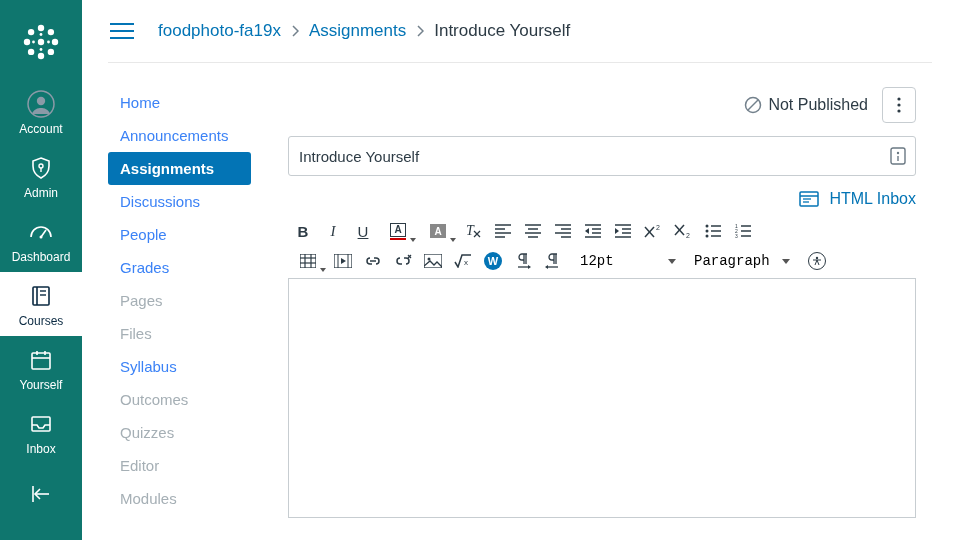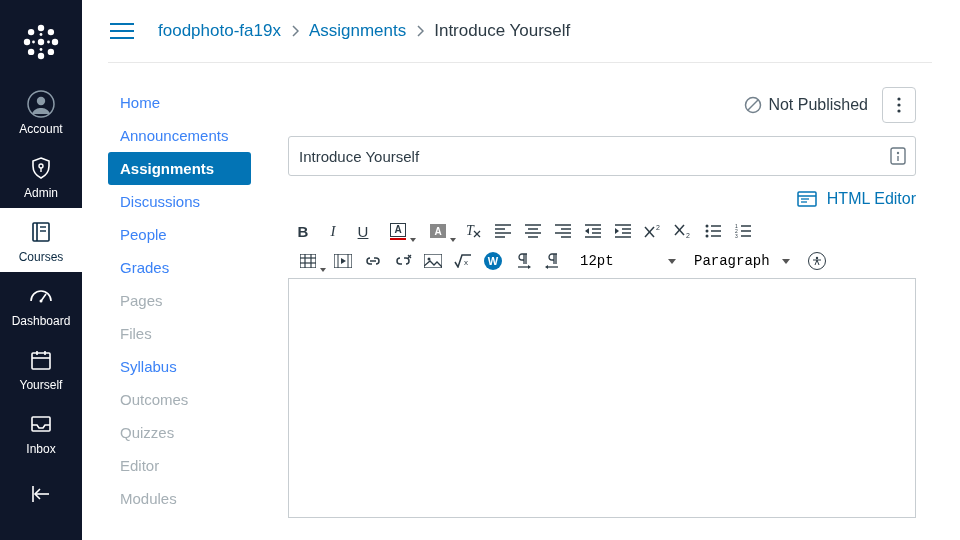--- a/index.html
+++ b/index.html
@@ -1,19 +1,19 @@
 <!DOCTYPE html>
 <html><head>
 <meta charset="utf-8">
 <style>
 * { box-sizing: border-box; margin: 0; padding: 0; }
 body { font-family: "Helvetica Neue", Arial, sans-serif; font-size: 14px; color: #2d3b45; width: 960px; height: 540px; overflow: hidden; background: #fff; }
 
 
-.gnav { position: absolute; left: 0; top: 0; width: 82px; height: 540px; background: #0f172a; display: flex; flex-direction: column; align-items: center; }
+.gnav { position: absolute; left: 0; top: 0; width: 82px; height: 540px; background: #0f766e; display: flex; flex-direction: column; align-items: center; }
 .gnav .logo { width: 40px; height: 40px; margin: 22px 0 18px; position: relative; }
 .gnav .logo svg { width: 40px; height: 40px; }
 .gnav-item { width: 82px; display: flex; flex-direction: column; align-items: center; padding: 10px 0 8px; color: #fff; font-size: 12px; cursor: pointer; }
 .gnav-item .ic { width: 28px; height: 28px; display: flex; align-items: center; justify-content: center; margin-bottom: 4px; }
 .gnav-item.active { background: #fff; color: #0b2a42; }
 .gnav-item .label { font-size: 12px; }
 .gnav .collapse { margin-top: 6px; }
 
 
 .crumbs { position: absolute; left: 82px; top: 0; right: 0; height: 62px; display: flex; align-items: center; padding: 0 28px; }
@@ -107,41 +107,41 @@
     <div class="ic">
       <svg width="24" height="24" viewBox="0 0 24 24">
           <path d="M12 2l8 3v5c0 5.5-3.4 9.7-8 12-4.6-2.3-8-6.5-8-12V5l8-3z" fill="none" stroke="#fff" stroke-width="1.6"></path>
           <circle cx="12" cy="10" r="2" fill="none" stroke="#fff" stroke-width="1.4"></circle>
           <path d="M12 12v4" stroke="#fff" stroke-width="1.4"></path>
         </svg>
     </div>
     <span class="label">Admin</span>
   </div>
 
+  <div class="gnav-item">
+    <div class="ic">
+      <svg width="26" height="26" viewBox="0 0 26 26">
+          <path d="M3 18a10 10 0 0 1 20 0" fill="none" stroke="#fff" stroke-width="1.6"></path>
+          <line x1="13" y1="18" x2="18" y2="11" stroke="#fff" stroke-width="1.6"></line>
+          <circle cx="13" cy="18" r="1.5" fill="#fff"></circle>
+        </svg>
+    </div>
+    <span class="label">Dashboard</span>
+  </div>
+
   <div class="gnav-item active">
     <div class="ic">
       <svg width="24" height="24" viewBox="0 0 24 24">
           <rect x="4" y="3" width="16" height="18" rx="1" fill="none" stroke="#0b2a42" stroke-width="1.6"></rect>
           <line x1="8" y1="3" x2="8" y2="21" stroke="#0b2a42" stroke-width="1.6"></line>
           <line x1="11" y1="7" x2="17" y2="7" stroke="#0b2a42" stroke-width="1.4"></line>
           <line x1="11" y1="11" x2="17" y2="11" stroke="#0b2a42" stroke-width="1.4"></line>
         </svg>
     </div>
     <span class="label">Courses</span>
-  </div>
-
-  <div class="gnav-item">
-    <div class="ic">
-      <svg width="26" height="26" viewBox="0 0 26 26">
-          <path d="M3 18a10 10 0 0 1 20 0" fill="none" stroke="#fff" stroke-width="1.6"></path>
-          <line x1="13" y1="18" x2="18" y2="11" stroke="#fff" stroke-width="1.6"></line>
-          <circle cx="13" cy="18" r="1.5" fill="#fff"></circle>
-        </svg>
-    </div>
-    <span class="label">Dashboard</span>
   </div>
 
   <div class="gnav-item">
     <div class="ic">
       <svg width="24" height="24" viewBox="0 0 24 24">
           <rect x="3" y="5" width="18" height="16" rx="1" fill="none" stroke="#fff" stroke-width="1.6"></rect>
           <line x1="3" y1="10" x2="21" y2="10" stroke="#fff" stroke-width="1.6"></line>
           <line x1="8" y1="3" x2="8" y2="7" stroke="#fff" stroke-width="1.6"></line>
           <line x1="16" y1="3" x2="16" y2="7" stroke="#fff" stroke-width="1.6"></line>
           <line x1="8" y1="14" x2="8" y2="14" stroke="#fff" stroke-width="2"></line>
@@ -244,21 +244,21 @@
   </div>
 
   <div class="htmlrow">
     <a>
       <svg width="20" height="16" viewBox="0 0 20 16">
           <rect x="1" y="1" width="18" height="14" rx="1" fill="none" stroke="#0374b5" stroke-width="1.5"></rect>
           <line x1="1" y1="5" x2="19" y2="5" stroke="#0374b5" stroke-width="1.5"></line>
           <line x1="4" y1="8" x2="12" y2="8" stroke="#0374b5" stroke-width="1.3"></line>
           <line x1="4" y1="11" x2="10" y2="11" stroke="#0374b5" stroke-width="1.3"></line>
         </svg>
-      <span>HTML Editor</span>
+      <span>HTML Inbox</span>
     </a>
   </div>
 
   <div class="toolbar">
     <div class="tb-row">
       <div class="tb-btn">
           <span style="font-weight:700;font-size:15px">B</span>
         </div>
       <div class="tb-btn">
           <span style="font-style:italic;font-family:serif;font-size:15px">I</span>

